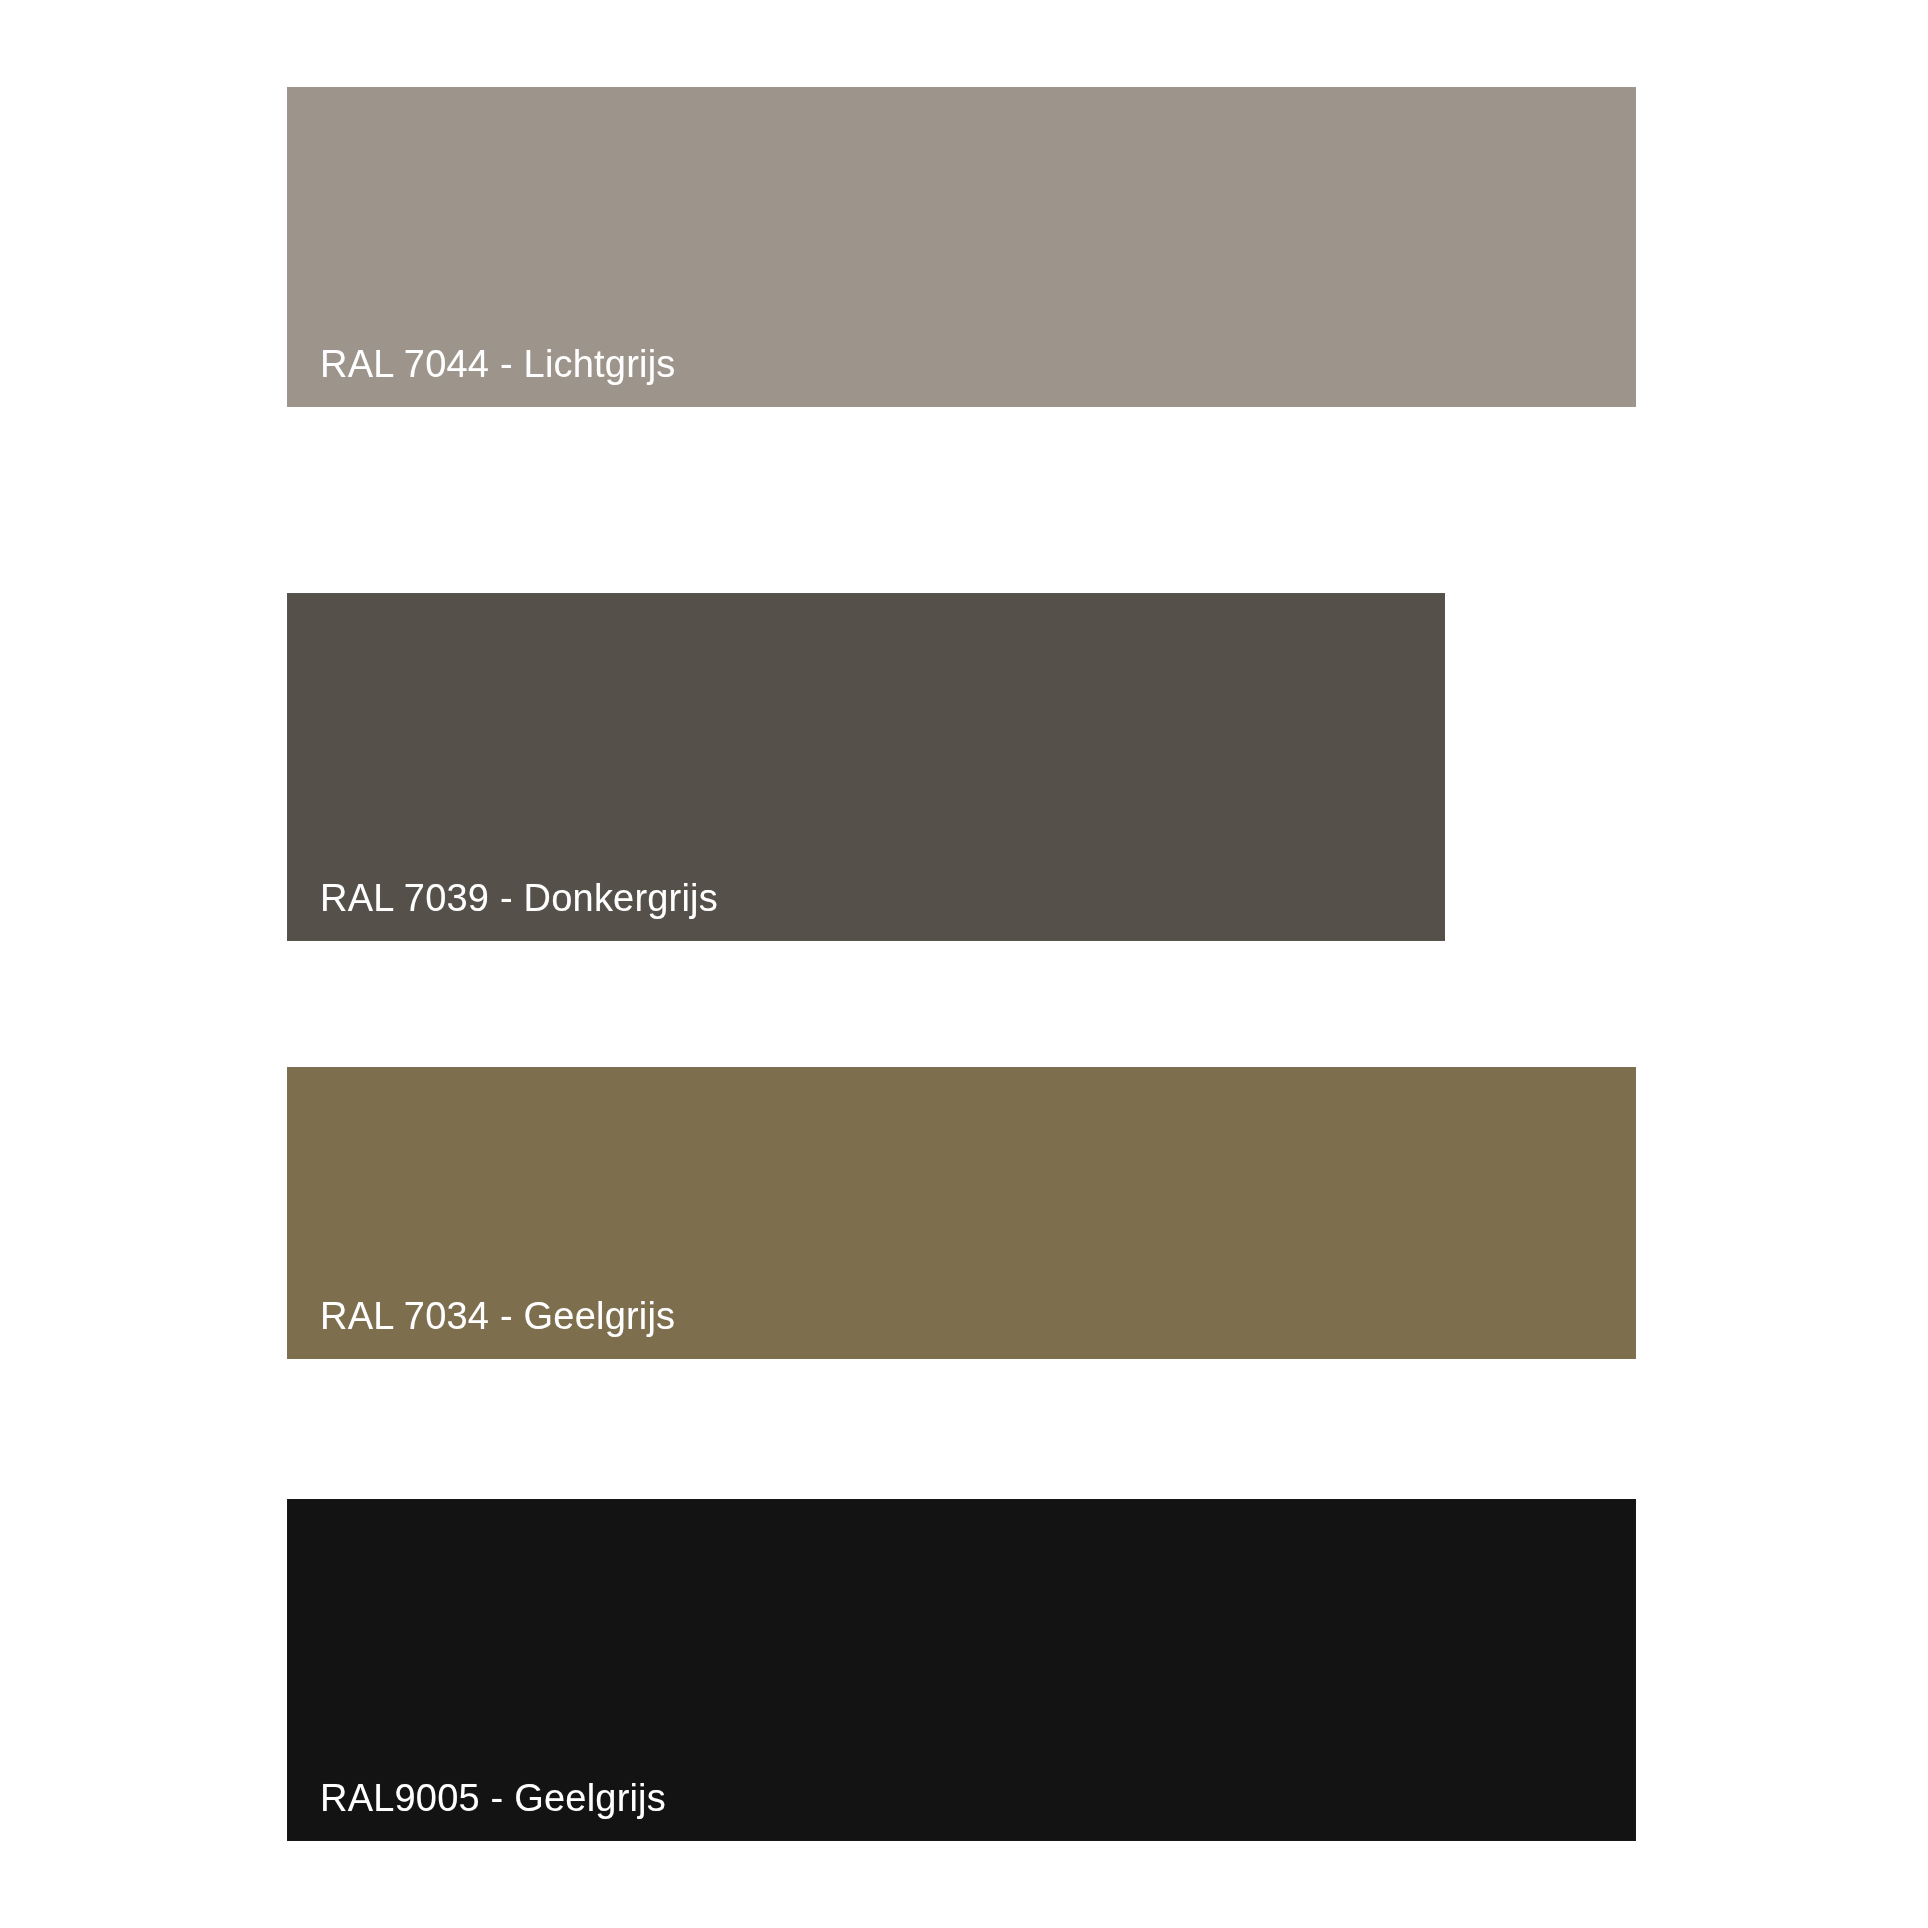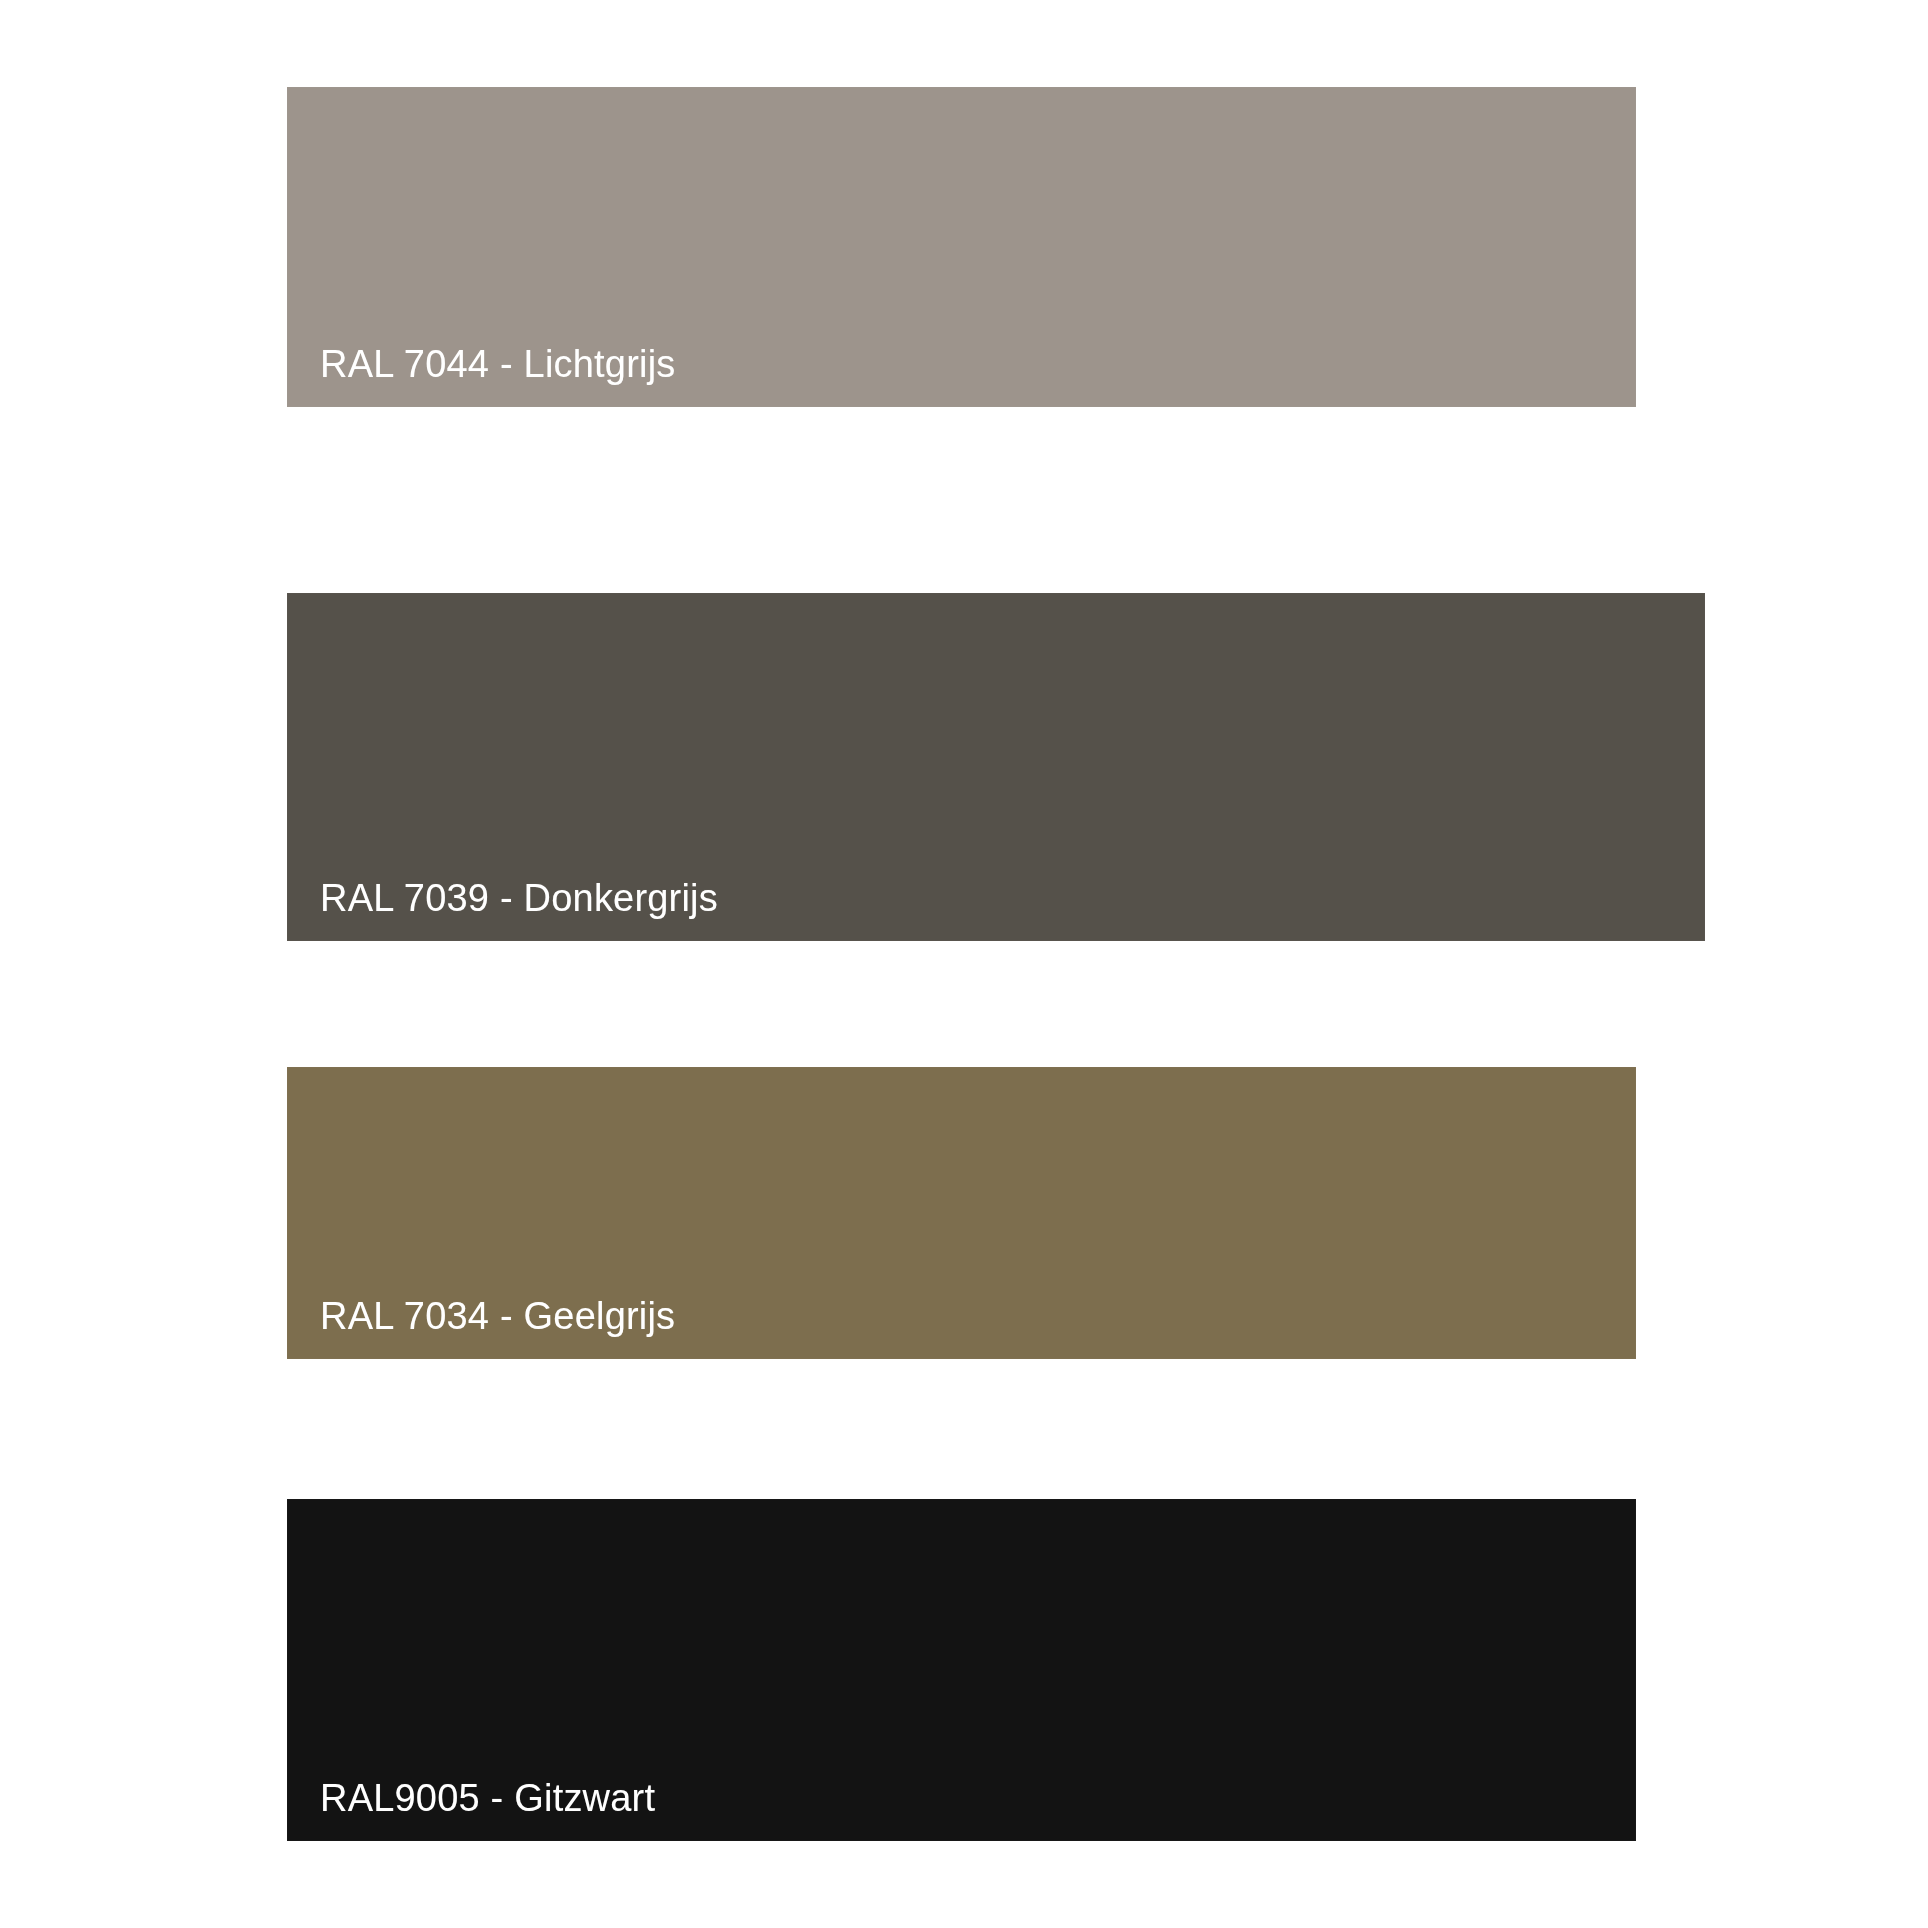--- a/index.html
+++ b/index.html
@@ -55,24 +55,24 @@
   }
 </style>
 </head>
 <body>
 
 <div id="page" style="--page-bg: #ffffff; width: 1928px; height: 1928px;">
   <div class="swatch-list" id="swatch-list">
       <div class="swatch" style="left: 287px; top: 87px; width: 1349px; height: 320px; background: rgb(157, 148, 140);">
         <span class="swatch-label" style="color: rgb(255, 255, 255);">RAL 7044 - Lichtgrijs</span>
       </div>
-      <div class="swatch" style="left: 287px; top: 593px; width: 1418px; height: 348px; background: rgb(85, 81, 74);">
+      <div class="swatch" style="left: 287px; top: 593px; width: 1158px; height: 348px; background: rgb(85, 81, 74);">
         <span class="swatch-label" style="color: rgb(255, 255, 255);">RAL 7039 - Donkergrijs</span>
       </div>
       <div class="swatch" style="left: 287px; top: 1067px; width: 1349px; height: 292px; background: rgb(125, 110, 78);">
         <span class="swatch-label" style="color: rgb(255, 255, 255); text-align: right;">RAL 7034 - Geelgrijs</span>
       </div>
       <div class="swatch" style="left: 287px; top: 1499px; width: 1349px; height: 342px; background: rgb(19, 19, 19);">
-        <span class="swatch-label" style="color: rgb(255, 255, 255);">RAL9005 - Gitzwart</span>
+        <span class="swatch-label" style="color: rgb(255, 255, 255);">RAL9005 - Geelgrijs</span>
       </div>
     </div>
 </div>
 
 
 </body></html>

